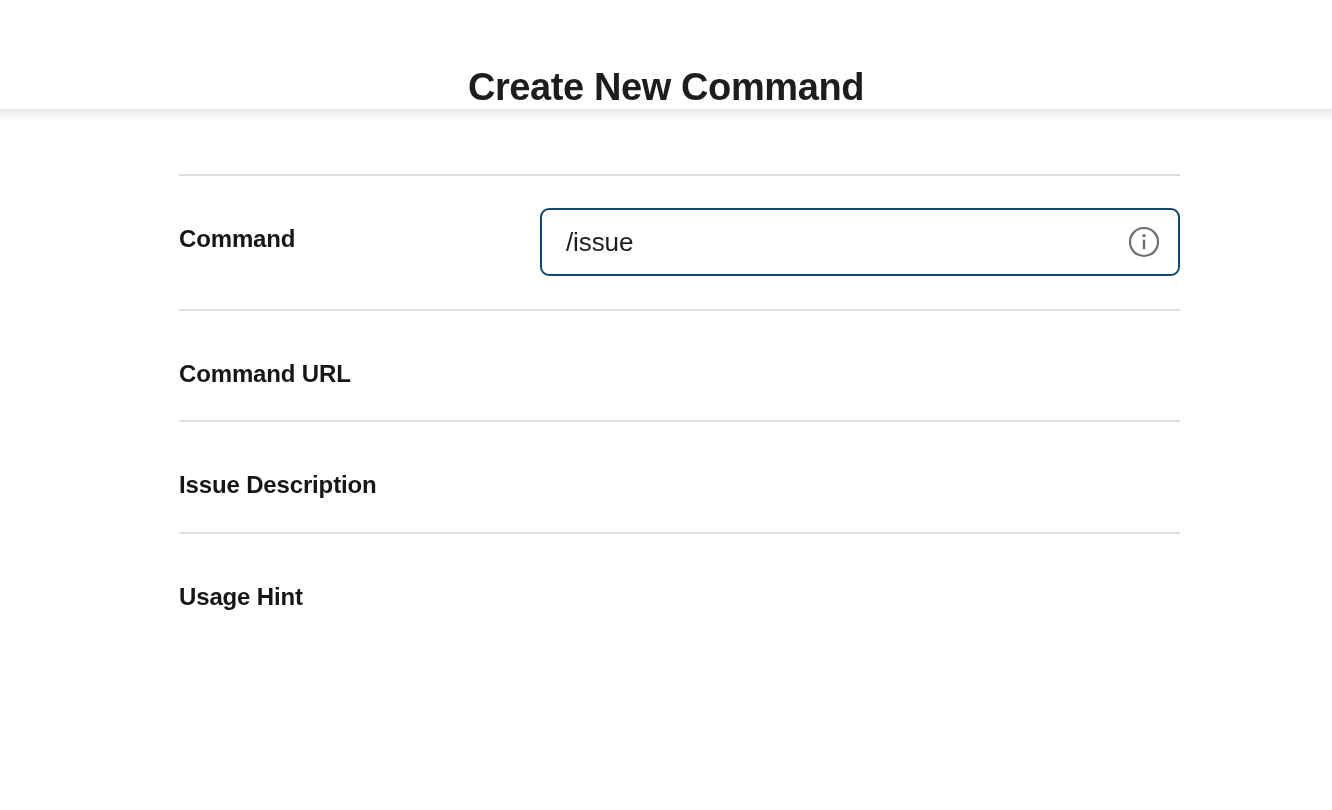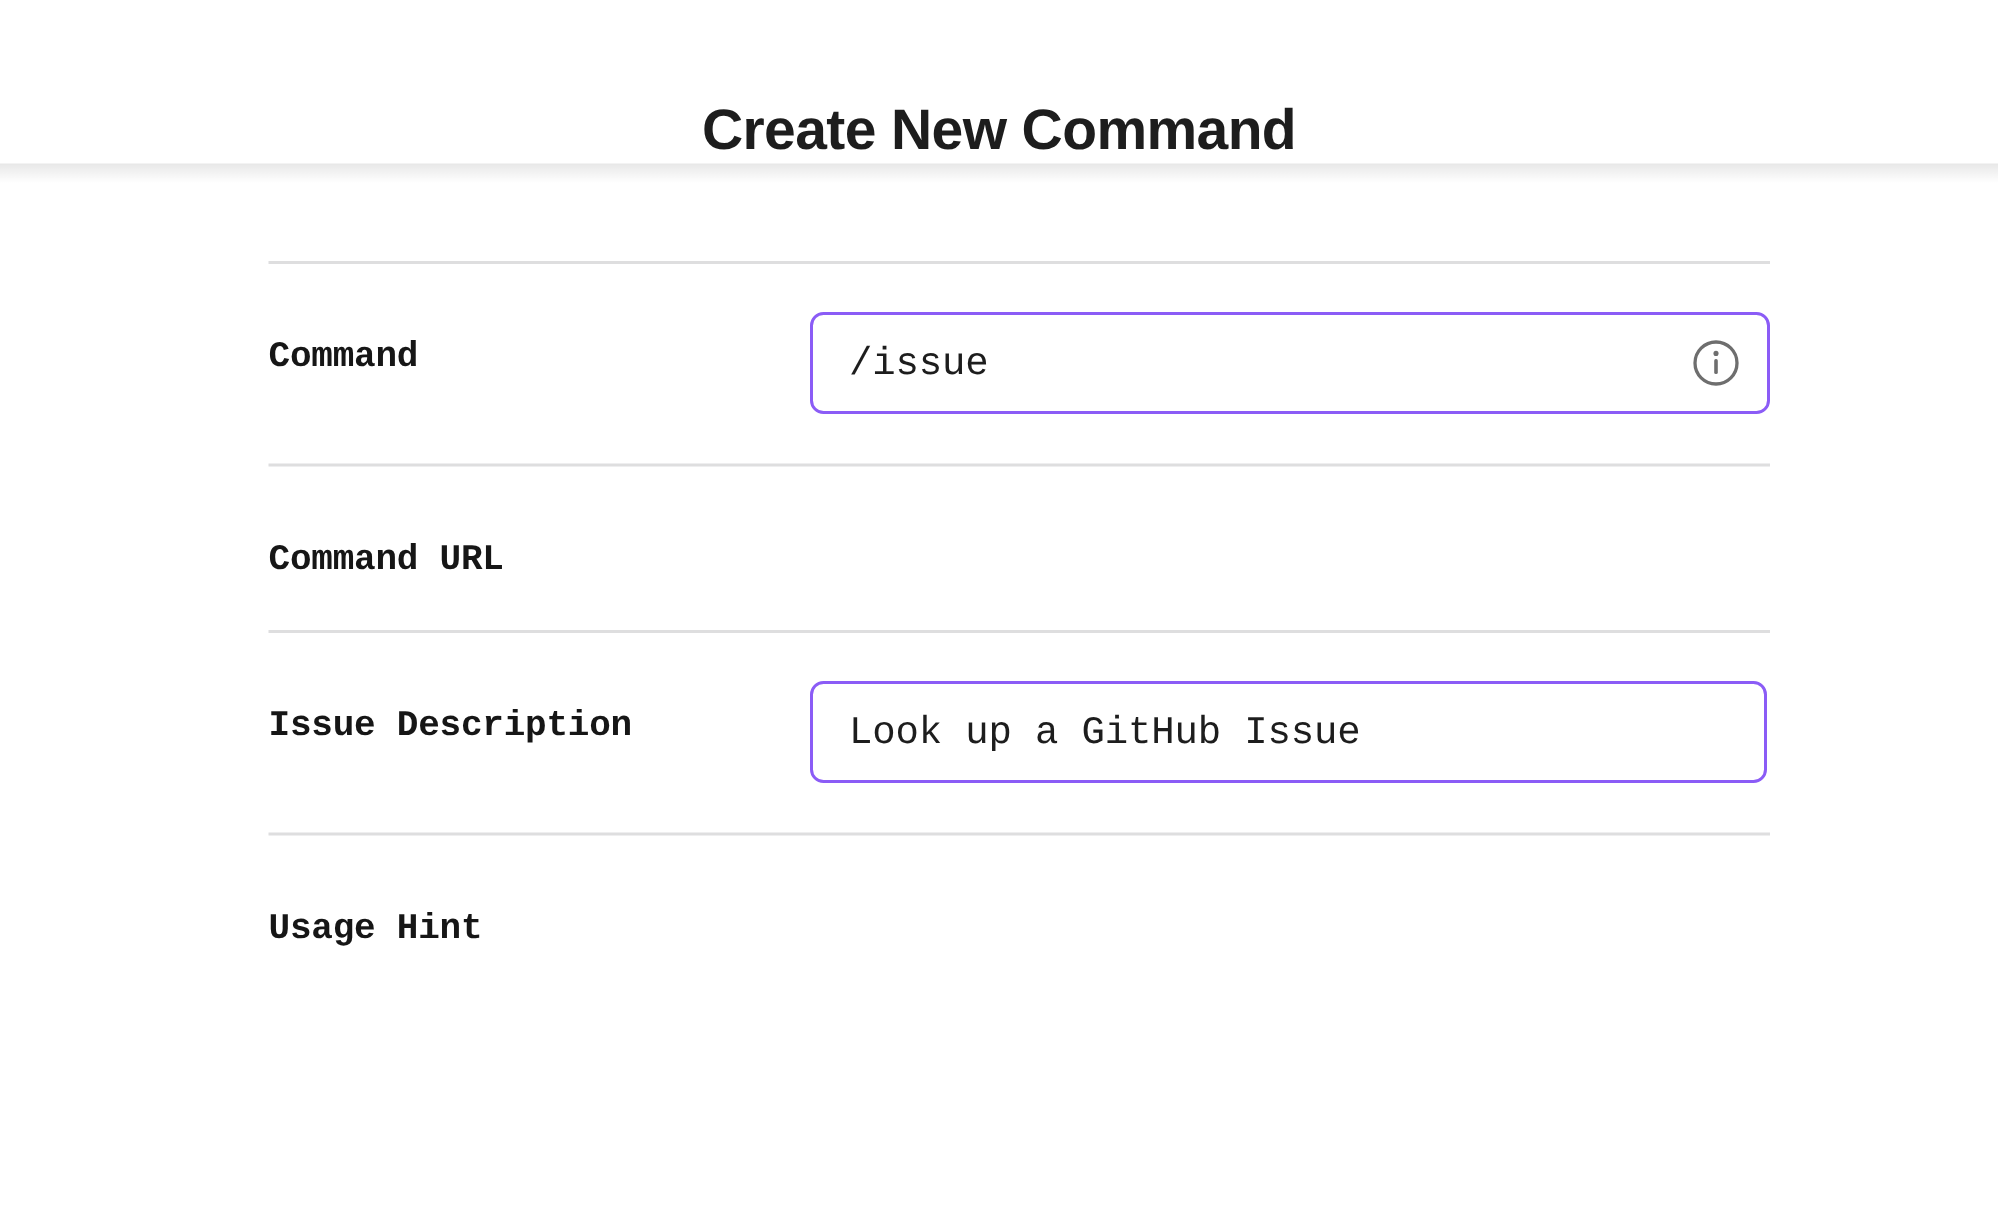--- a/index.html
+++ b/index.html
@@ -68,21 +68,20 @@
     height: 2px;
     background: #dededf;
     width: 100%;
   }
 
   .form-row {
     display: flex;
     align-items: flex-start;
     padding: 32px 0 33px 0;
     min-height: 80px;
-    font-family: Liberation Mono, monospace;
   }
   .row-usage {
     padding-bottom: 0;
   }
 
   .field-label {
     width: 361px;
     flex: 0 0 361px;
     font-size: 24px;
     font-weight: bold;
@@ -96,21 +95,21 @@
     flex: 1 1 auto;
     display: flex;
     flex-direction: column;
   }
 
   .input-wrap {
     position: relative;
     display: block;
     width: 640px;
     height: 68px;
-    border: 2px solid #8b5cf6;
+    border: 2px solid #0c4a6e;
     border-radius: 9px;
     background: #ffffff;
     display: flex;
     align-items: center;
   }
   .input-wrap.narrow { width: 638px; }
 
   .input-value {
     flex: 1 1 auto;
     font-size: 26px;
@@ -176,25 +175,20 @@
       <div class="divider"></div>
 
       <div class="form-row">
         <div class="field-label">Command URL</div>
       </div>
 
       <div class="divider"></div>
 
       <div class="form-row">
         <div class="field-label">Issue Description</div>
-        <div class="field-control">
-          <div class="input-wrap narrow">
-            <div class="input-value">Look up a GitHub Issue</div>
-          </div>
-        </div>
       </div>
 
       <div class="divider"></div>
 
       <div class="form-row row-usage">
         <div class="field-label">Usage Hint</div>
       </div>
 
     </div>
   </div>

